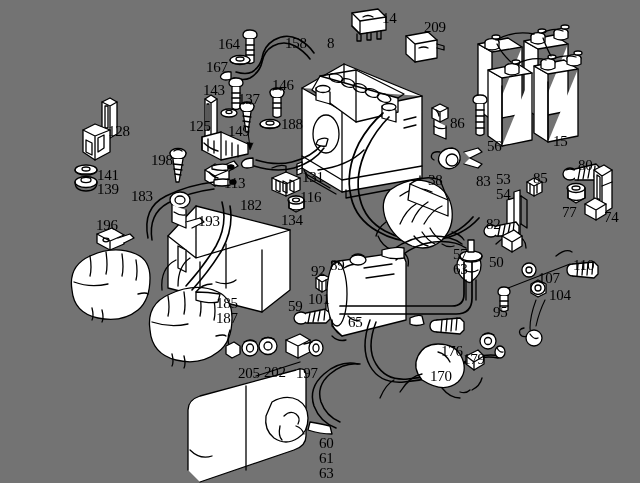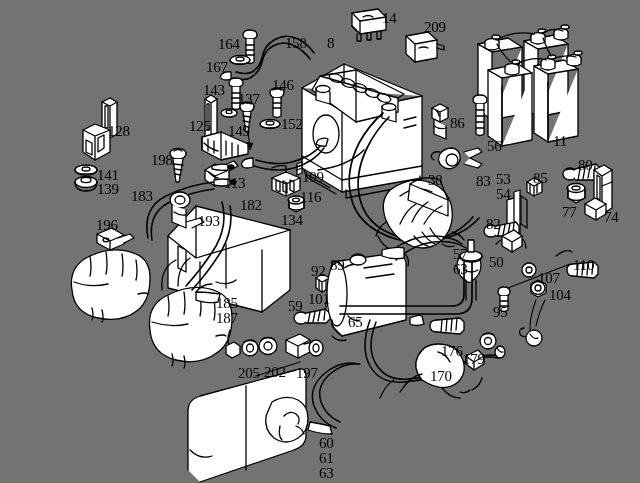--- a/index.html
+++ b/index.html
@@ -559,30 +559,30 @@
 
   <div class="lbl" style="left:382px;top:11px">14</div>
   <div class="lbl" style="left:424px;top:20px">209</div>
   <div class="lbl" style="left:218px;top:37px">164</div>
   <div class="lbl" style="left:285px;top:36px">158</div>
   <div class="lbl" style="left:327px;top:36px">8</div>
   <div class="lbl" style="left:206px;top:60px">167</div>
   <div class="lbl" style="left:272px;top:78px">146</div>
   <div class="lbl" style="left:203px;top:83px">143</div>
   <div class="lbl" style="left:238px;top:92px">137</div>
-  <div class="lbl" style="left:553px;top:134px">11</div>
+  <div class="lbl" style="left:553px;top:134px">15</div>
   <div class="lbl" style="left:189px;top:119px">125</div>
   <div class="lbl" style="left:228px;top:124px">149</div>
-  <div class="lbl" style="left:281px;top:117px">152</div>
+  <div class="lbl" style="left:281px;top:117px">188</div>
   <div class="lbl" style="left:108px;top:124px">128</div>
   <div class="lbl" style="left:450px;top:116px">86</div>
   <div class="lbl" style="left:487px;top:139px">56</div>
   <div class="lbl" style="left:97px;top:168px">141</div>
   <div class="lbl" style="left:151px;top:153px">198</div>
-  <div class="lbl" style="left:302px;top:170px">109</div>
+  <div class="lbl" style="left:302px;top:170px">131</div>
   <div class="lbl" style="left:578px;top:158px">80</div>
   <div class="lbl" style="left:97px;top:182px">139</div>
   <div class="lbl" style="left:224px;top:176px">113</div>
   <div class="lbl" style="left:131px;top:189px">183</div>
   <div class="lbl" style="left:300px;top:190px">116</div>
   <div class="lbl" style="left:428px;top:173px">38</div>
   <div class="lbl" style="left:476px;top:174px">83</div>
   <div class="lbl" style="left:496px;top:172px">53</div>
   <div class="lbl" style="left:533px;top:171px">85</div>
   <div class="lbl" style="left:496px;top:187px">54</div>

